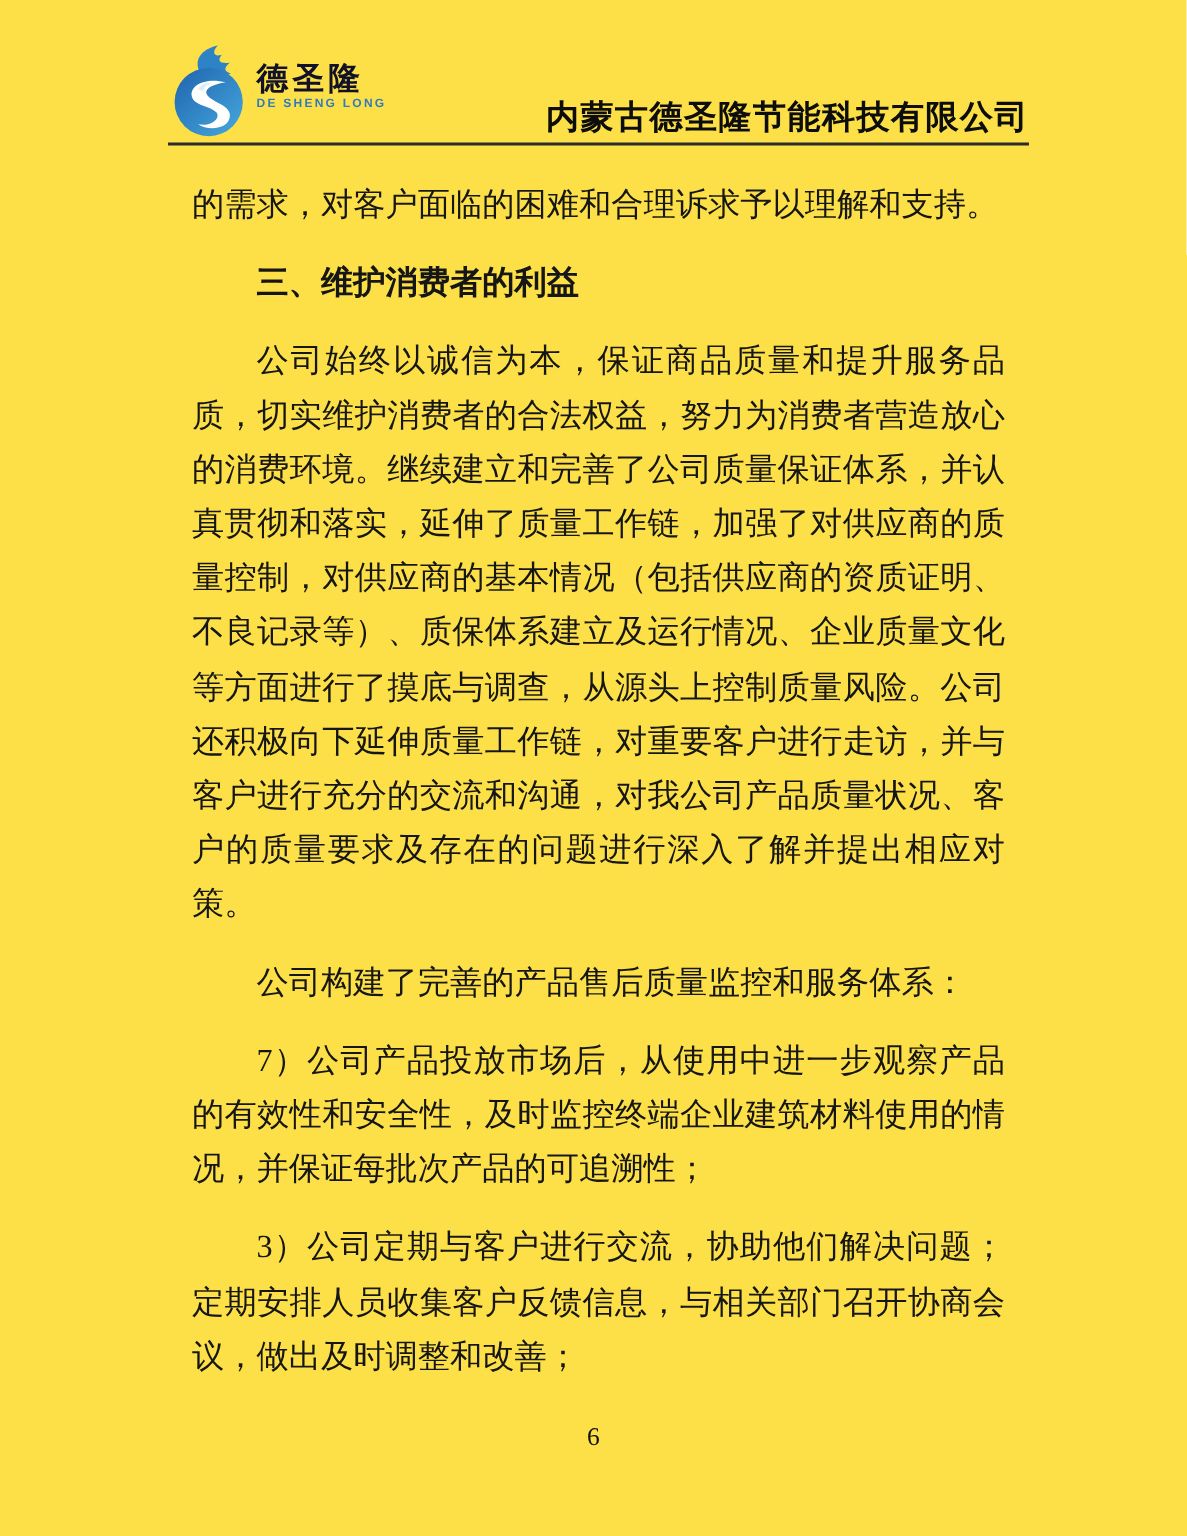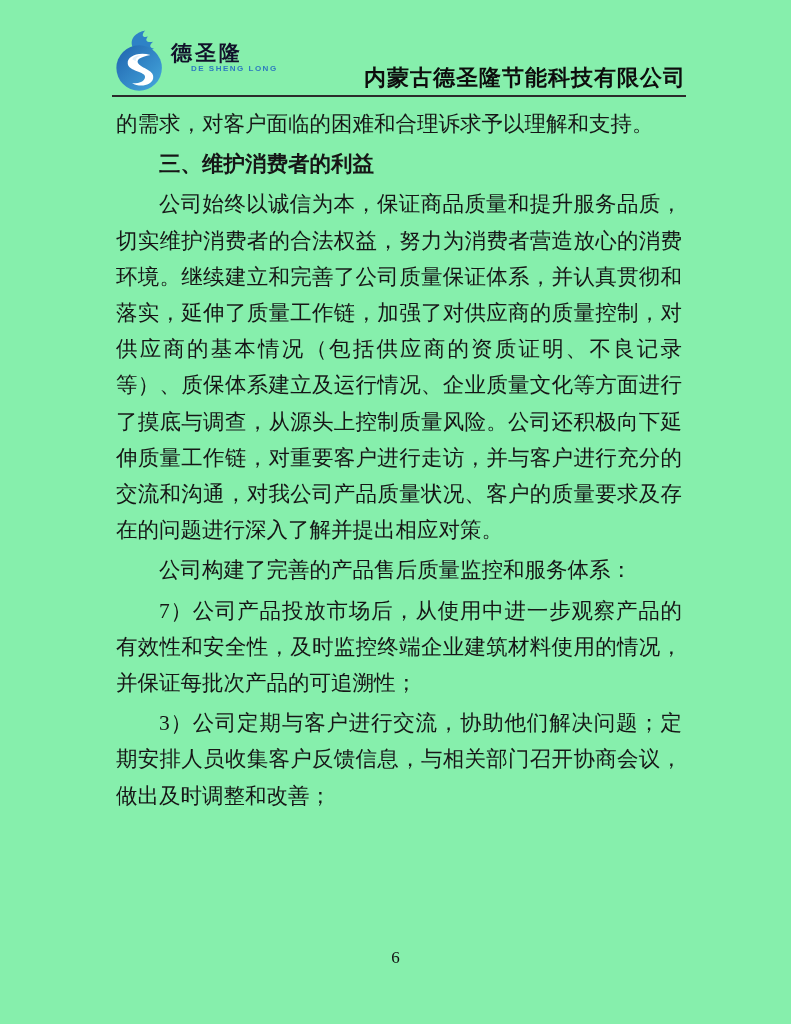--- a/index.html
+++ b/index.html
@@ -5,21 +5,21 @@
   html, body {
     margin: 0;
     padding: 0;
     background: #ffffff;
   }
   .page {
     position: relative;
     width: 791px;
     height: 1024px;
     margin: 0 auto;
-    background: #86efac;
+    background: #fde047;
     box-sizing: border-box;
     padding: 0 105px 0 112px;
     font-family: "Liberation Serif", "DejaVu Serif", serif;
     color: #141414;
     overflow: hidden;
   }
   
   .header {
     display: flex;
     justify-content: space-between;
@@ -48,36 +48,35 @@
     letter-spacing: 3px;
     line-height: 22px;
   }
   .logo-text-en {
     font-family: "Liberation Sans", "DejaVu Sans", sans-serif;
     font-size: 8px;
     font-weight: bold;
     color: #2e7bbf;
     letter-spacing: 1.5px;
     line-height: 10px;
-    margin-left: 20px;
   }
   .company-name {
     font-size: 22px;
     font-weight: bold;
     color: #0d0d0d;
     letter-spacing: 1px;
     line-height: 28px;
     white-space: nowrap;
   }
   
   .content {
     padding-top: 5px;
   }
   p.para {
-    margin: 4px;
+    margin: 16px;
     font-size: 21.5px;
     line-height: 36.2px;
     text-align: justify;
     color: #161616;
   }
   p.para.indent { text-indent: 2em; }
   p.para.heading { font-weight: bold; }
   
   .footer {
     position: absolute;

